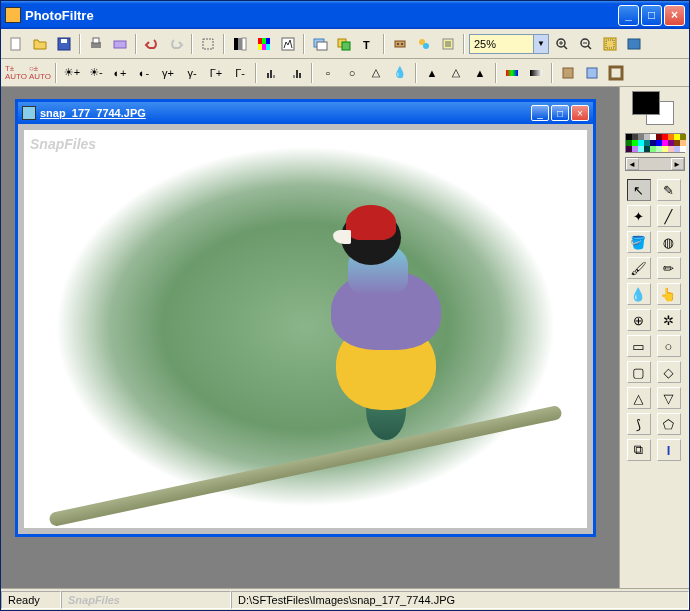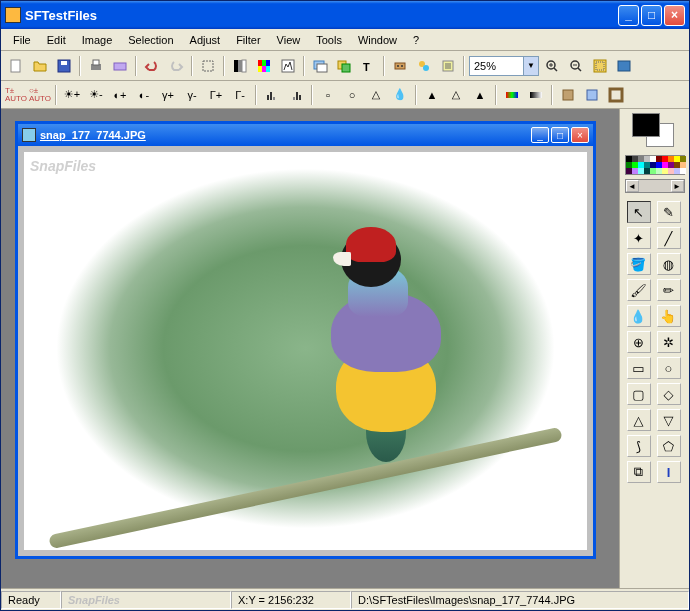--- a/index.html
+++ b/index.html
@@ -11,21 +11,21 @@
 .win-btns { display: flex; gap: 2px; }
 .win-btn { width: 21px; height: 21px; border: 1px solid #fff; border-radius: 3px; display: flex; align-items: center; justify-content: center; color: #fff; font-weight: bold; font-size: 12px; cursor: pointer; }
 .win-btn.min, .win-btn.max { background: linear-gradient(to bottom, #3c8cf0, #0054e3); }
 .win-btn.close { background: linear-gradient(to bottom, #f09085, #e24b3c); }
 .menubar { height: 22px; background: #ece9d8; display: flex; align-items: center; padding: 0 4px; border-bottom: 1px solid #aca899; }
 .menu-item { padding: 2px 8px; cursor: pointer; }
 .toolbar { height: 30px; background: #ece9d8; display: flex; align-items: center; padding: 2px 4px; gap: 2px; border-bottom: 1px solid #aca899; }
 .toolbar2 { height: 28px; background: #ece9d8; display: flex; align-items: center; padding: 2px 4px; gap: 2px; border-bottom: 1px solid #aca899; }
 .tbtn { width: 22px; height: 22px; display: flex; align-items: center; justify-content: center; cursor: pointer; border: 1px solid transparent; }
 .tsep { width: 2px; height: 20px; border-left: 1px solid #aca899; border-right: 1px solid #fff; margin: 0 2px; }
-.zoom-select { height: 20px; width: 70px; font-size: 11px; border: 1px solid #7f9db9; background: #ffffff; padding-left: 4px; display: flex; align-items: center; justify-content: space-between; }
+.zoom-select { height: 20px; width: 80px; font-size: 11px; border: 1px solid #7f9db9; background: #fef9c3; padding-left: 4px; display: flex; align-items: center; justify-content: space-between; }
 .zoom-arrow { width: 15px; height: 18px; background: #c8d8f4; border-left: 1px solid #7f9db9; display: flex; align-items: center; justify-content: center; font-size: 8px; }
 .workspace { flex: 1; display: flex; background: #7b95b8; position: relative; }
 .mdi-area { flex: 1; position: relative; background: #808080; }
 .mdi-window { position: absolute; left: 14px; top: 12px; width: 581px; height: 438px; border: 3px solid #0054e3; background: #fff; display: flex; flex-direction: column; }
 .mdi-titlebar { height: 22px; background: linear-gradient(to bottom, #3c8cf0, #0054e3); display: flex; align-items: center; padding: 0 4px; }
 .mdi-icon { width: 14px; height: 14px; background: #87ceeb; border: 1px solid #333; margin-right: 4px; }
 .mdi-title { color: #fff; font-weight: bold; flex: 1; text-decoration: underline; }
 .mdi-btns { display: flex; gap: 2px; }
 .mdi-btn { width: 18px; height: 16px; border: 1px solid #fff; border-radius: 2px; display: flex; align-items: center; justify-content: center; color: #fff; font-size: 10px; cursor: pointer; }
 .mdi-btn.mb-min, .mdi-btn.mb-max { background: linear-gradient(to bottom, #80aef0, #0054e3); }
@@ -64,40 +64,28 @@
 .status-xy { flex: 0 0 120px; }
 .status-path { flex: 1; }
 svg { width: 16px; height: 16px; }
 </style>
 </head>
 <body>
 
 <div class="window">
   <div class="titlebar">
     <div class="titlebar-icon"></div>
-    <div class="titlebar-text">SFTestFiles</div>
+    <div class="titlebar-text">PhotoFiltre</div>
     <div class="win-btns">
       <div class="win-btn min">_</div>
       <div class="win-btn max">□</div>
       <div class="win-btn close">×</div>
     </div>
   </div>
 
-  <div class="menubar">
-    <div class="menu-item">File</div>
-    <div class="menu-item">Edit</div>
-    <div class="menu-item">Image</div>
-    <div class="menu-item">Selection</div>
-    <div class="menu-item">Adjust</div>
-    <div class="menu-item">Filter</div>
-    <div class="menu-item">View</div>
-    <div class="menu-item">Tools</div>
-    <div class="menu-item">Window</div>
-    <div class="menu-item">?</div>
-  </div>
 
   <div class="toolbar">
     <div class="tbtn">
         <svg viewBox="0 0 16 16">
           <rect x="3" y="2" width="9" height="12" fill="#fff" stroke="#888"></rect>
         </svg>
       </div>
     <div class="tbtn">
         <svg viewBox="0 0 16 16">
           <path d="M2 4h4l1 2h7v7H2z" fill="#f4d060" stroke="#aa8800"></path>
@@ -408,16 +396,15 @@
         <div class="tool-btn">⬠</div>
         <div class="tool-btn">⧉</div>
         <div class="tool-btn" style="color:#2040c0;font-weight:bold;">I</div>
       </div>
     </div>
   </div>
 
   <div class="statusbar">
     <div class="status-cell status-ready">Ready</div>
     <div class="status-cell status-wm">SnapFiles</div>
-    <div class="status-cell status-xy">X:Y = 2156:232</div>
     <div class="status-cell status-path">D:\SFTestFiles\Images\snap_177_7744.JPG</div>
   </div>
 </div>
 
 </body></html>

